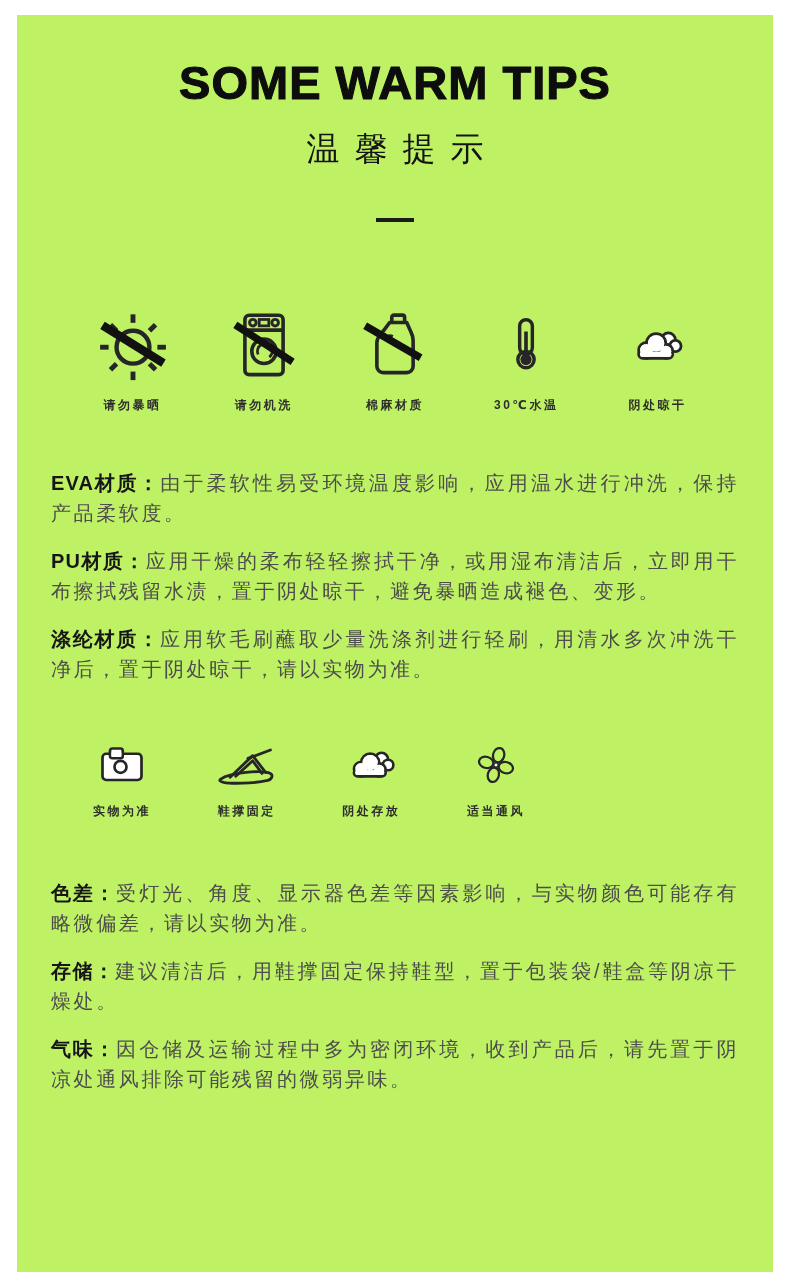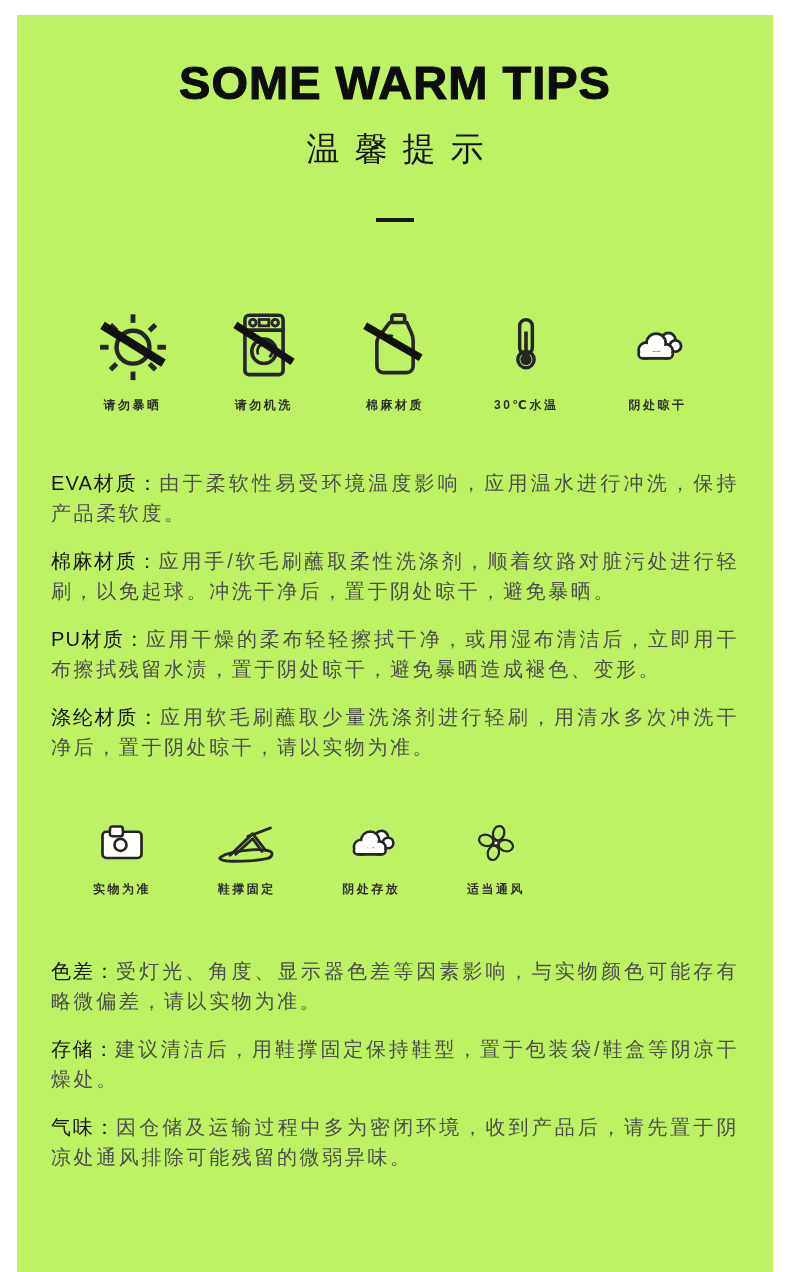--- a/index.html
+++ b/index.html
@@ -81,21 +81,21 @@
   .tip{
     margin:0 0 18px 0;
     font-size:20px;
     line-height:30px;
     letter-spacing:2.6px;
     text-align:justify;
     color:#4d4d4d;
   }
   .tip:last-child{margin-bottom:0;}
   .tip .tip-label{
-    font-weight:400;
+    font-weight:700;
     color:#161616;
     letter-spacing:1.2px;
   }
   svg{display:block;}
 </style>
 </head>
 <body>
 
 <div class="page">
 
@@ -191,21 +191,20 @@
             <rect x="12.6" y="28.6" width="35.8" height="5.8" rx="2.9"></rect>
           </g>
         </svg>
       </div>
       <div class="icon-label">阴处晾干</div>
     </div>
   </div>
 
   <div class="tips-block tips-block--materials">
     <p class="tip"><span class="tip-label">EVA材质：</span><span>由于柔软性易受环境温度影响，应用温水进行冲洗，保持产品柔软度。</span></p>
-    <p class="tip"><span class="tip-label">棉麻材质：</span><span>应用手/软毛刷蘸取柔性洗涤剂，顺着纹路对脏污处进行轻刷，以免起球。冲洗干净后，置于阴处晾干，避免暴晒。</span></p>
     <p class="tip"><span class="tip-label">PU材质：</span><span>应用干燥的柔布轻轻擦拭干净，或用湿布清洁后，立即用干布擦拭残留水渍，置于阴处晾干，避免暴晒造成褪色、变形。</span></p>
     <p class="tip"><span class="tip-label">涤纶材质：</span><span>应用软毛刷蘸取少量洗涤剂进行轻刷，用清水多次冲洗干净后，置于阴处晾干，请以实物为准。</span></p>
   </div>
 
   <div class="icon-row icon-row--storage">
 
     <div class="icon-item">
       <div class="icon-box">
         <svg width="48" height="36" viewBox="0 0 64 48">
           <rect x="6" y="9" width="52" height="35" rx="5" fill="#fff" stroke="#262626" stroke-width="3.6"></rect>

